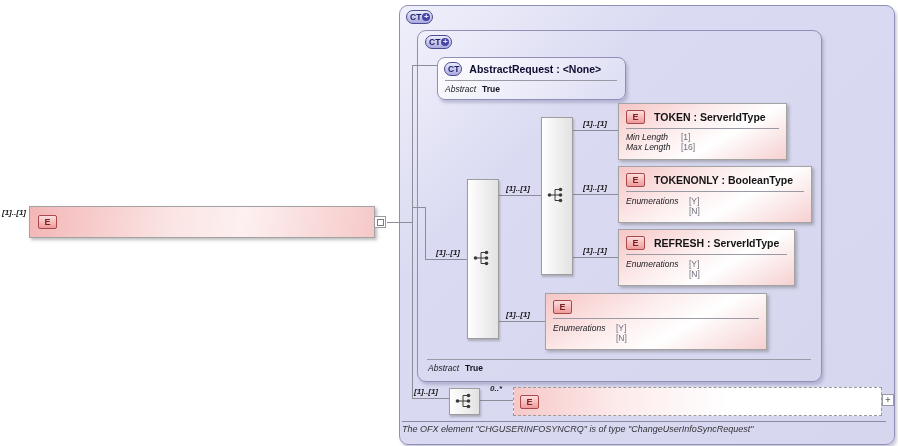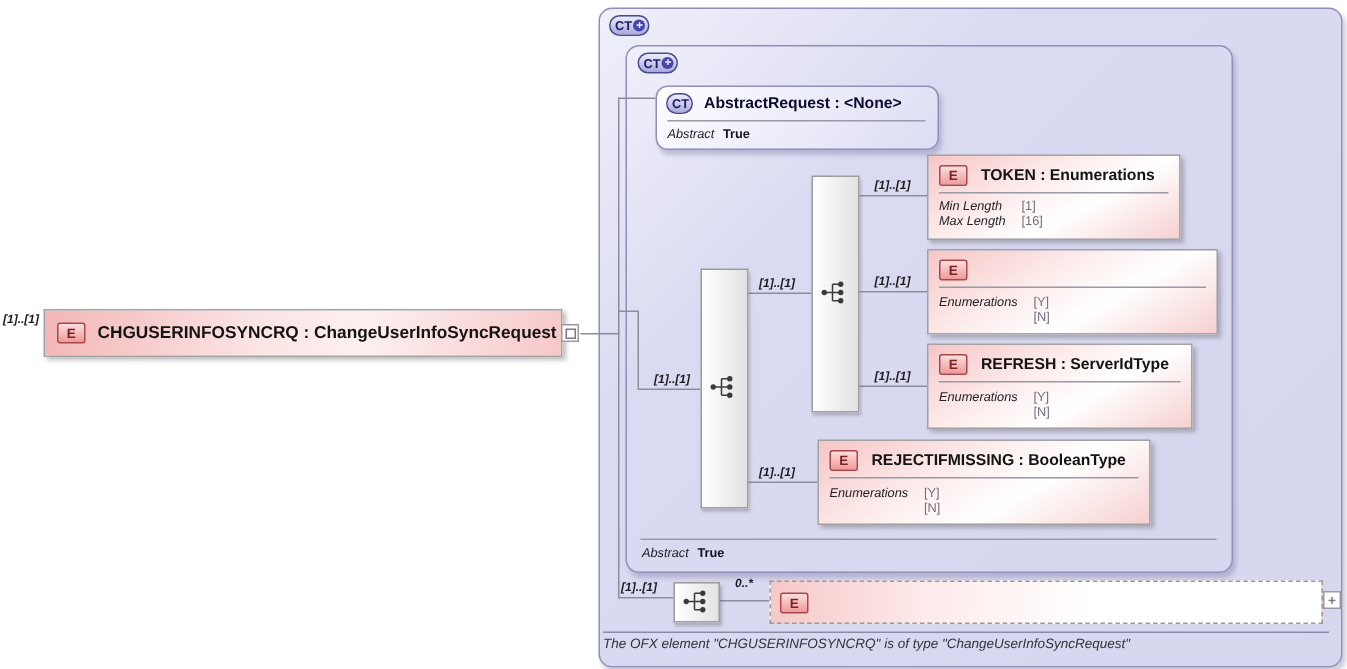--- a/index.html
+++ b/index.html
@@ -107,21 +107,20 @@
   <span class="card" style="left:583px;top:119px;">[1]..[1]</span>
   <span class="card" style="left:583px;top:183px;">[1]..[1]</span>
   <span class="card" style="left:583px;top:246px;">[1]..[1]</span>
   <span class="card" style="left:506px;top:310px;">[1]..[1]</span>
   <span class="card" style="left:414px;top:387px;">[1]..[1]</span>
   <span class="card" style="left:490px;top:384px;">0..*</span>
 
   <div class="el-box" style="left:29px;top:206px;width:344px;height:30px;background:linear-gradient(100deg,#f3b6b6,#fbe3e3 40%,#fdf0f0 62%,#f6c8c8 100%);">
     <div class="el-header" style="top:8px;left:8px;gap:8px;">
       <span class="e-badge">E</span>
-      <span class="el-title" style="font-size:11.5px;">CHGUSERINFOSYNCRQ : ChangeUserInfoSyncRequest</span>
     </div>
   </div>
   <div class="toggle" style="left:374px;top:216px;">
     <div class="toggle-inner"></div>
   </div>
 
   <div class="seq-box" style="left:467px;top:179px;width:30px;height:158px;"></div>
   <svg class="seq-icon" style="left:473px;top:249px;" width="18" height="18" viewBox="0 0 18 18">
     <line x1="2" y1="9" x2="8" y2="9" stroke="#3a3a3a"></line>
       <line x1="8" y1="3.5" x2="8" y2="14.5" stroke="#3a3a3a"></line>
@@ -143,32 +142,33 @@
       <line x1="8" y1="14.5" x2="12" y2="14.5" stroke="#3a3a3a"></line>
     <circle cx="2.5" cy="9" r="1.8" fill="#3a3a3a"></circle>
       <circle cx="13.5" cy="3.5" r="1.8" fill="#3a3a3a"></circle>
       <circle cx="13.5" cy="9" r="1.8" fill="#3a3a3a"></circle>
       <circle cx="13.5" cy="14.5" r="1.8" fill="#3a3a3a"></circle>
   </svg>
 
   <div class="el-box" style="left:618px;top:103px;width:167px;height:55px;">
     <div class="el-header">
       <span class="e-badge">E</span>
-      <span class="el-title">TOKEN : Enumerations</span>
+      <span class="el-title">TOKEN : ServerIdType</span>
     </div>
     <div class="sep" style="left:7px;top:24px;width:153px;"></div>
     <span class="facet-name" style="left:7px;top:28px;">Min Length</span>
     <span class="facet-val" style="left:62px;top:28px;">[1]</span>
     <span class="facet-name" style="left:7px;top:38px;">Max Length</span>
     <span class="facet-val" style="left:62px;top:38px;">[16]</span>
   </div>
 
   <div class="el-box" style="left:618px;top:166px;width:192px;height:55px;">
     <div class="el-header">
       <span class="e-badge">E</span>
+      <span class="el-title">TOKENONLY : BooleanType</span>
     </div>
     <div class="sep" style="left:7px;top:24px;width:178px;"></div>
     <span class="facet-name" style="left:7px;top:29px;">Enumerations</span>
     <span class="facet-val" style="left:70px;top:29px;">[Y]</span>
     <span class="facet-val" style="left:70px;top:39px;">[N]</span>
   </div>
 
   <div class="el-box" style="left:618px;top:229px;width:175px;height:55px;">
     <div class="el-header">
       <span class="e-badge">E</span>
@@ -176,21 +176,20 @@
     </div>
     <div class="sep" style="left:7px;top:24px;width:161px;"></div>
     <span class="facet-name" style="left:7px;top:29px;">Enumerations</span>
     <span class="facet-val" style="left:70px;top:29px;">[Y]</span>
     <span class="facet-val" style="left:70px;top:39px;">[N]</span>
   </div>
 
   <div class="el-box" style="left:545px;top:293px;width:220px;height:55px;">
     <div class="el-header">
       <span class="e-badge">E</span>
-      <span class="el-title">REJECTIFMISSING : BooleanType</span>
     </div>
     <div class="sep" style="left:7px;top:24px;width:206px;"></div>
     <span class="facet-name" style="left:7px;top:29px;">Enumerations</span>
     <span class="facet-val" style="left:70px;top:29px;">[Y]</span>
     <span class="facet-val" style="left:70px;top:39px;">[N]</span>
   </div>
 
   <div class="seq-box" style="left:449px;top:388px;width:29px;height:25px;"></div>
   <svg class="seq-icon" style="left:455px;top:392px;" width="18" height="18" viewBox="0 0 18 18">
     <line x1="2" y1="9" x2="8" y2="9" stroke="#3a3a3a"></line>

